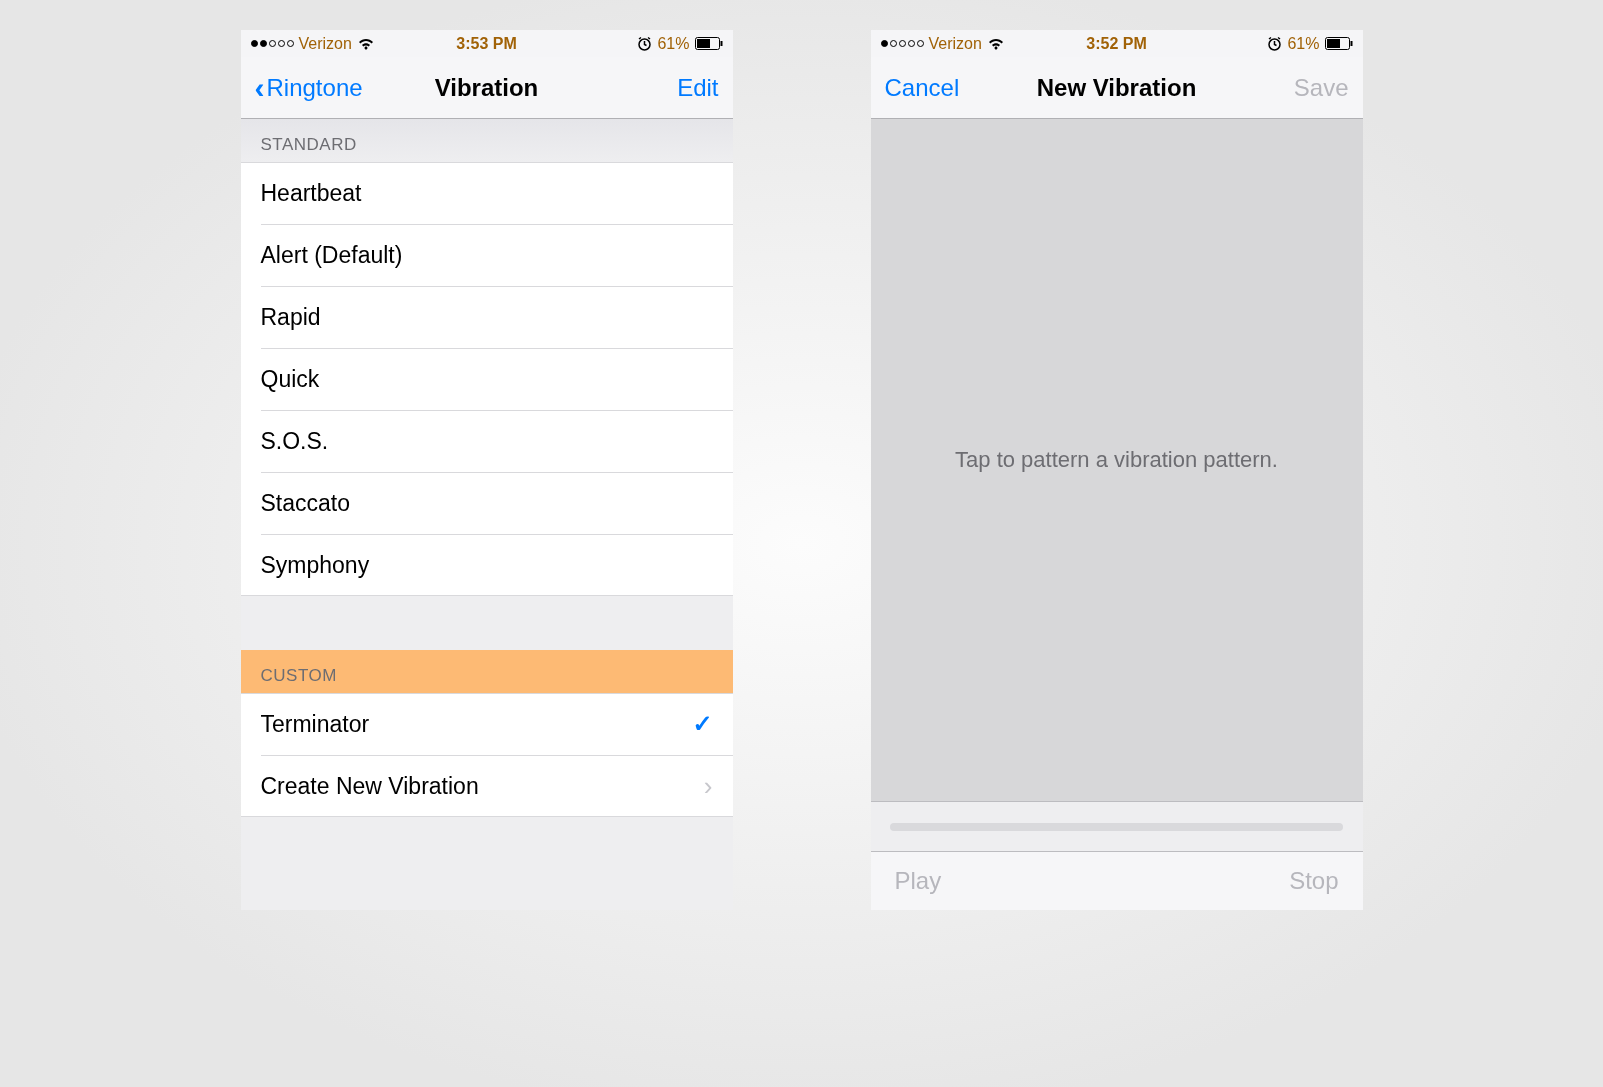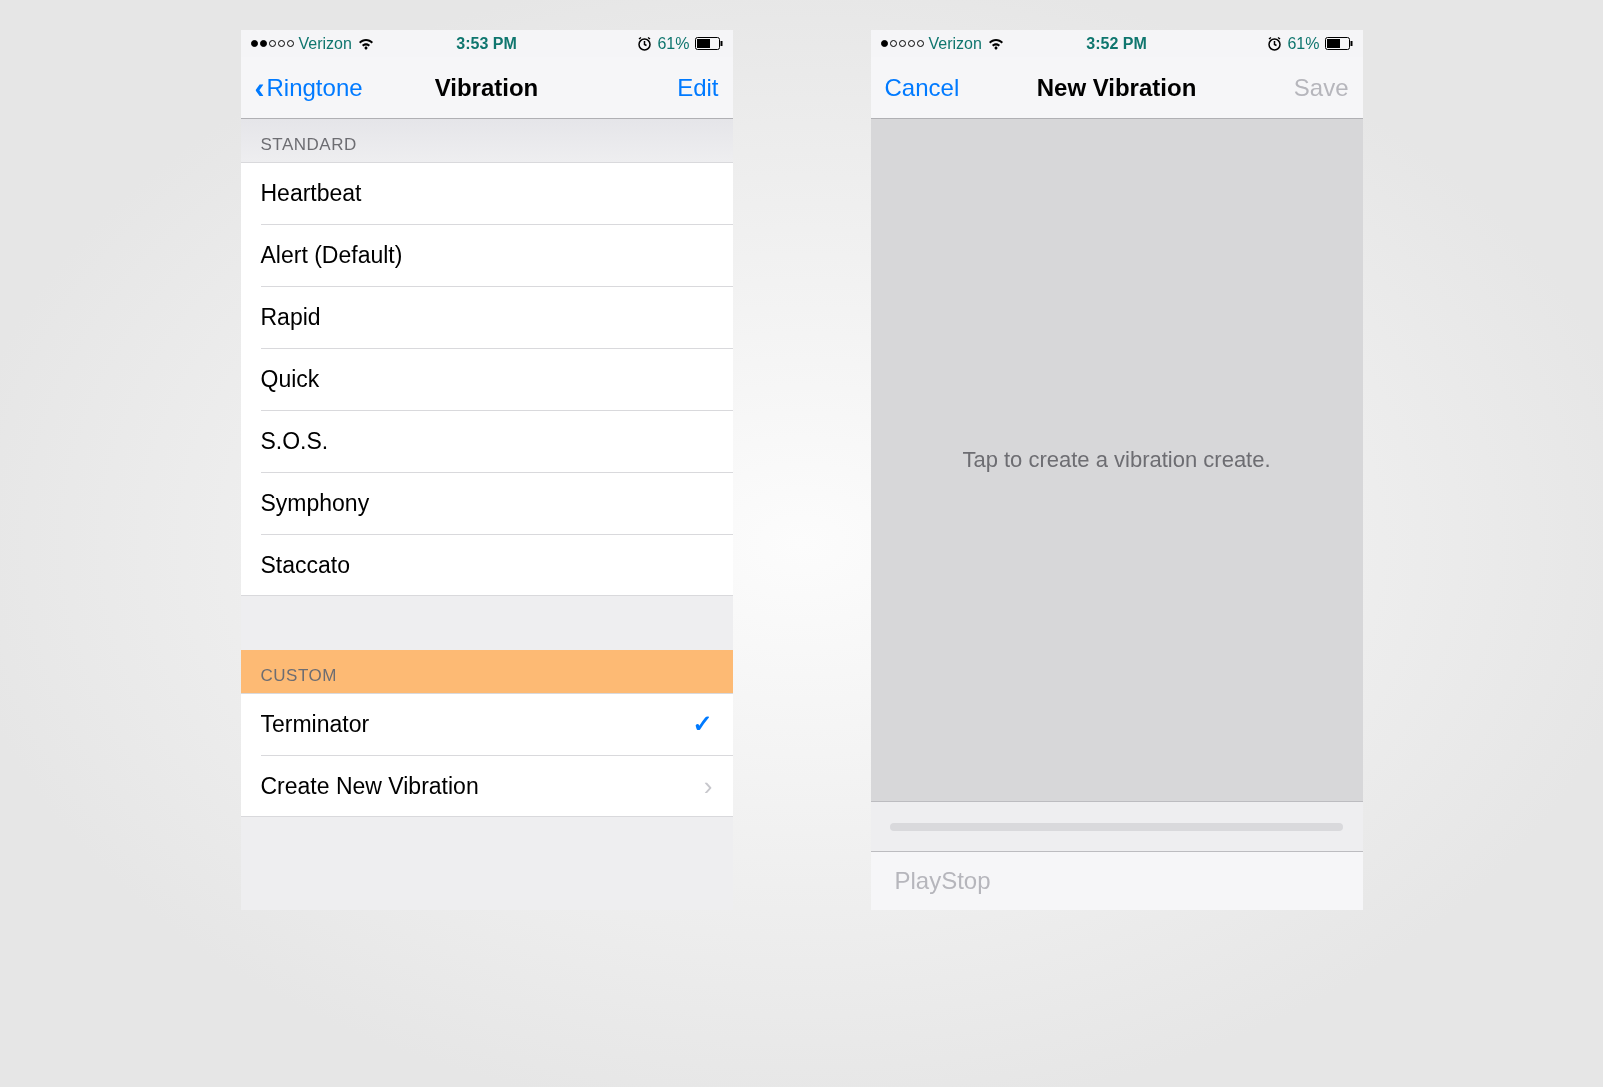--- a/index.html
+++ b/index.html
@@ -17,21 +17,21 @@
       background: #eeeef0;
       overflow: hidden;
       display: flex; flex-direction: column;
       position: relative;
     }
     
     .status {
       height: 27px; display: flex; align-items: center;
       justify-content: space-between;
       padding: 0 10px; font-size: 16px; font-weight: 500;
-      background: #f5f5f7; color: #0f766e;
+      background: #f5f5f7; color: #a16207;
     }
     .status .left, .status .right { display: flex; align-items: center; gap: 5px; }
     .status .center { position: absolute; left: 0; right: 0; text-align: center; pointer-events: none; font-weight: 600; }
     .dots { display: inline-flex; gap: 2px; }
     .dots span { width: 7px; height: 7px; border-radius: 50%; border: 1px solid #000; }
     .dots span.on { background: #000; }
     .wifi-icon svg, .alarm-icon svg, .battery-icon svg { display: block; }
     
     .navbar {
       height: 62px; display: flex; align-items: center;
@@ -74,21 +74,21 @@
       flex:1; display:flex; align-items:center; justify-content:center;
       background: #d7d7d9; color:#6d6d72; font-size:22px;
       border-bottom:1px solid #bcbcc0;
     }
     .progress-row {
       height: 50px; background:#eeeef0; display:flex; align-items:center;
       justify-content:center; border-bottom:1px solid #bcbcc0;
     }
     .progress-bar { height: 8px; width: 92%; background:#d9d9dc; border-radius:4px; }
     .toolbar {
-      height: 58px; display:flex; align-items:center; justify-content:flex-start;
+      height: 58px; display:flex; align-items:center; justify-content:space-between;
       padding: 0 24px; background:#f6f6f8; font-size:24px; color:#b6b6bc;
     }
     .content.p2 { display:flex; flex-direction:column; }
   </style>
 </head>
 <body>
 
 <div class="wrap">
 
   <div class="phone">
@@ -149,24 +149,24 @@
         <li>
             <span>Rapid</span>
           </li>
         <li>
             <span>Quick</span>
           </li>
         <li>
             <span>S.O.S.</span>
           </li>
         <li>
+            <span>Staccato</span>
+          </li>
+        <li>
             <span>Symphony</span>
-          </li>
-        <li>
-            <span>Staccato</span>
           </li>
       </ul>
       <div class="spacer"></div>
       <div class="section-header">CUSTOM</div>
       <ul>
         <li>
           <span>Terminator</span>
           <span class="check">✓</span>
         </li>
         <li>
@@ -215,21 +215,21 @@
     </div>
 
     <div class="navbar">
       <div class="left">Cancel</div>
       <div class="title">New Vibration</div>
       <div class="right disabled">Save</div>
     </div>
 
     <div class="content p2">
       <div class="tap-area">
-        <span>Tap to create a vibration create.</span>
+        <span>Tap to pattern a vibration pattern.</span>
       </div>
       <div class="progress-row">
         <div class="progress-bar"></div>
       </div>
       <div class="toolbar">
         <span>Play</span>
         <span>Stop</span>
       </div>
     </div>
   </div>

